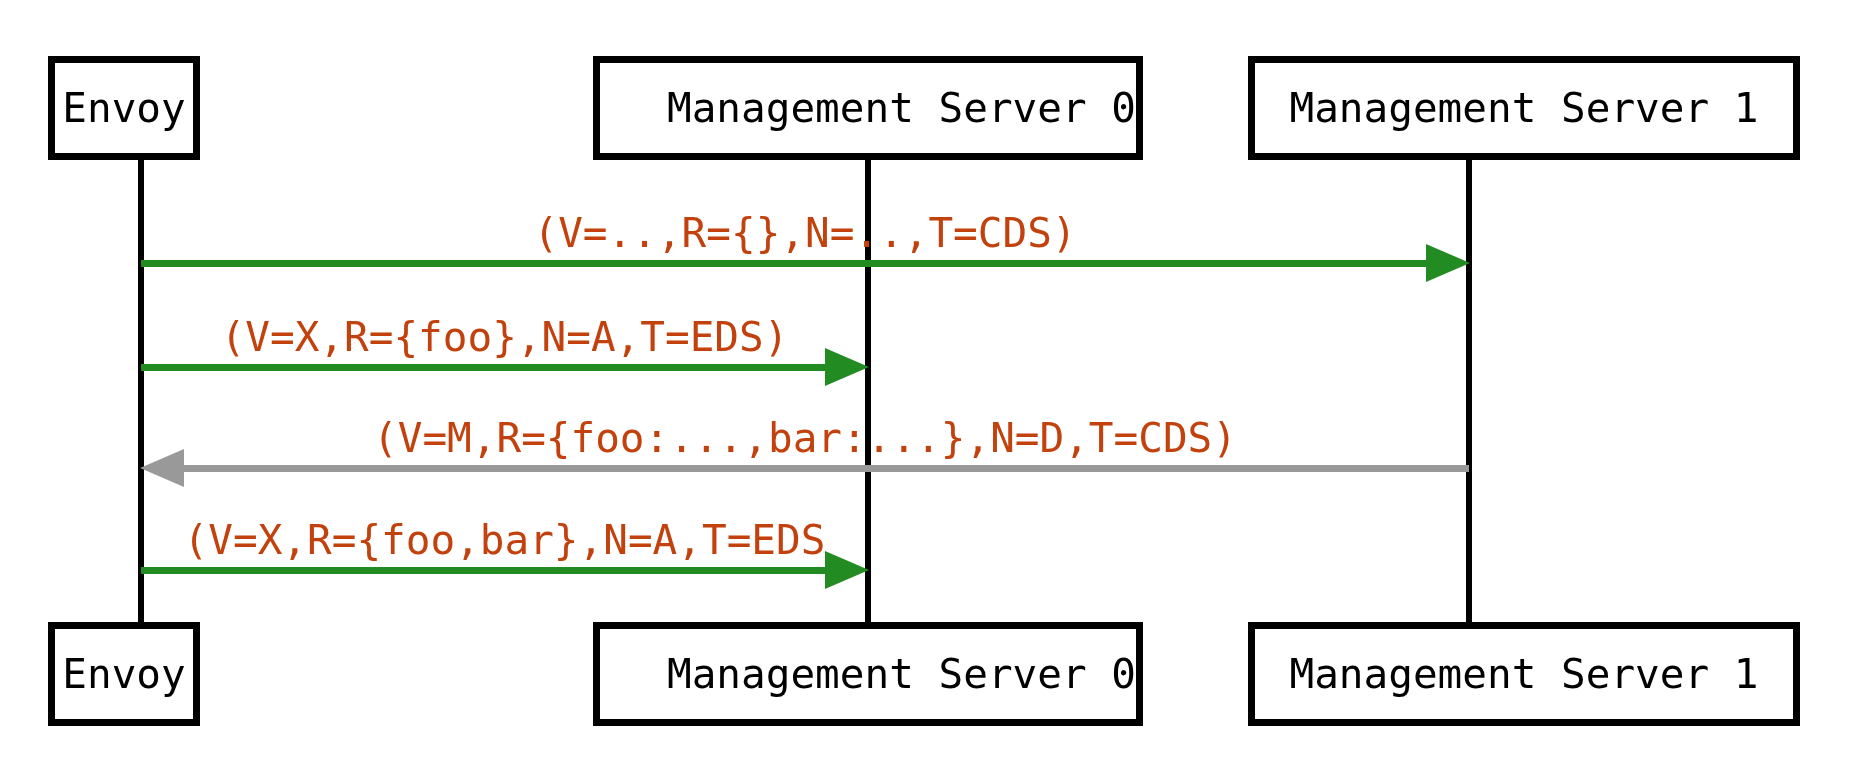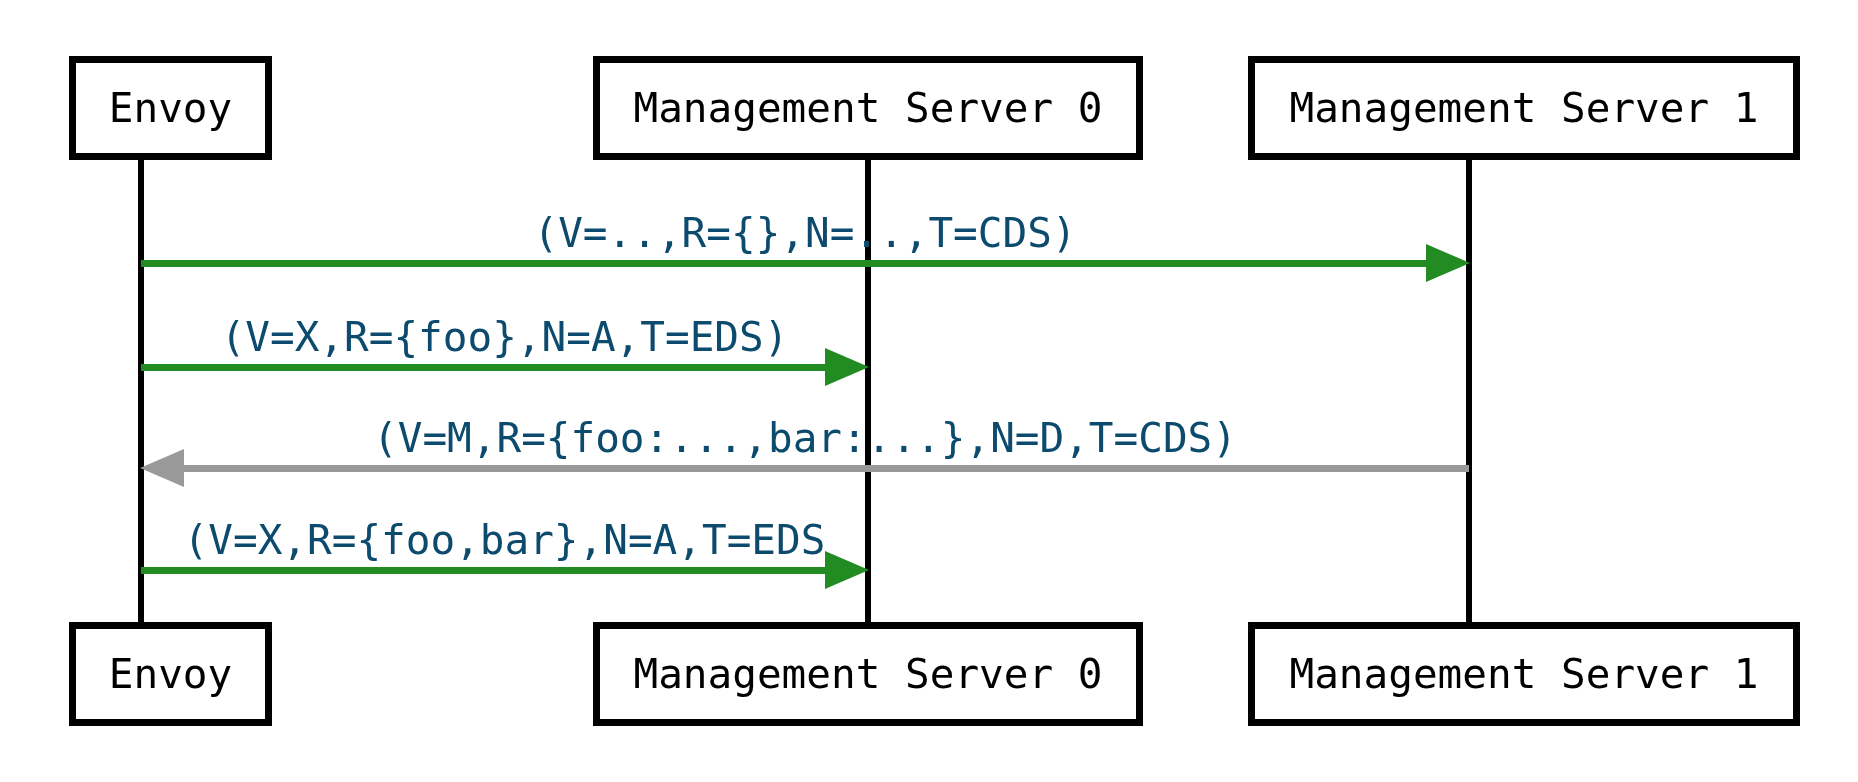--- a/index.html
+++ b/index.html
@@ -8,22 +8,22 @@
     font-family:"DejaVu Sans Mono","Liberation Mono",monospace;color:#000;
   }
   
   .pbox{
     position:absolute;height:104px;box-sizing:border-box;border:7px solid #000;
     background:#fff;display:flex;align-items:center;justify-content:center;
     font-size:41px;white-space:nowrap;z-index:3;
   }
   .row-top{top:56px;}
   .row-bottom{top:622px;}
-  .col-envoy{left:48px;width:203px;margin-left:21px;}
-  .col-ms0{left:593px;width:550px;}
+  .col-envoy{left:48px;width:152px;}
+  .col-ms0{left:593px;width:550px;justify-content:flex-end;}
   .col-ms1{left:1248px;width:552px;}
   
   .lifeline{position:absolute;top:160px;height:462px;width:6px;background:#000;z-index:1;}
   .lf-envoy{left:138px;}
   .lf-ms0{left:865px;}
   .lf-ms1{left:1466px;}
   
   .arrow{position:absolute;height:0;z-index:2;}
   .a1{left:141px;top:263px;width:1328px;}
   .a2{left:141px;top:367px;width:727px;}
@@ -31,21 +31,21 @@
   .a4{left:141px;top:570px;width:727px;}
   .mline{position:absolute;top:-3px;height:7px;background:#228B22;}
   .right .mline{left:0;right:38px;}
   .left  .mline{left:38px;right:0;}
   .mhead{position:absolute;width:0;height:0;top:-19px;
          border-top:19px solid transparent;border-bottom:19px solid transparent;}
   .right .mhead{right:-1px;border-left:44px solid #228B22;}
   .left  .mhead{left:-1px;border-right:44px solid #999999;}
   .mlabel{
     position:absolute;left:50%;transform:translateX(-50%);bottom:6px;
-    white-space:nowrap;font-size:41px;line-height:1.15;color:#0c4a6e;
+    white-space:nowrap;font-size:41px;line-height:1.15;color:#c2410c;
   }
 </style>
 </head>
 <body>
 
 <div class="canvas">
 
   <div class="pbox row-top col-envoy">
     <span>Envoy</span>
   </div>

